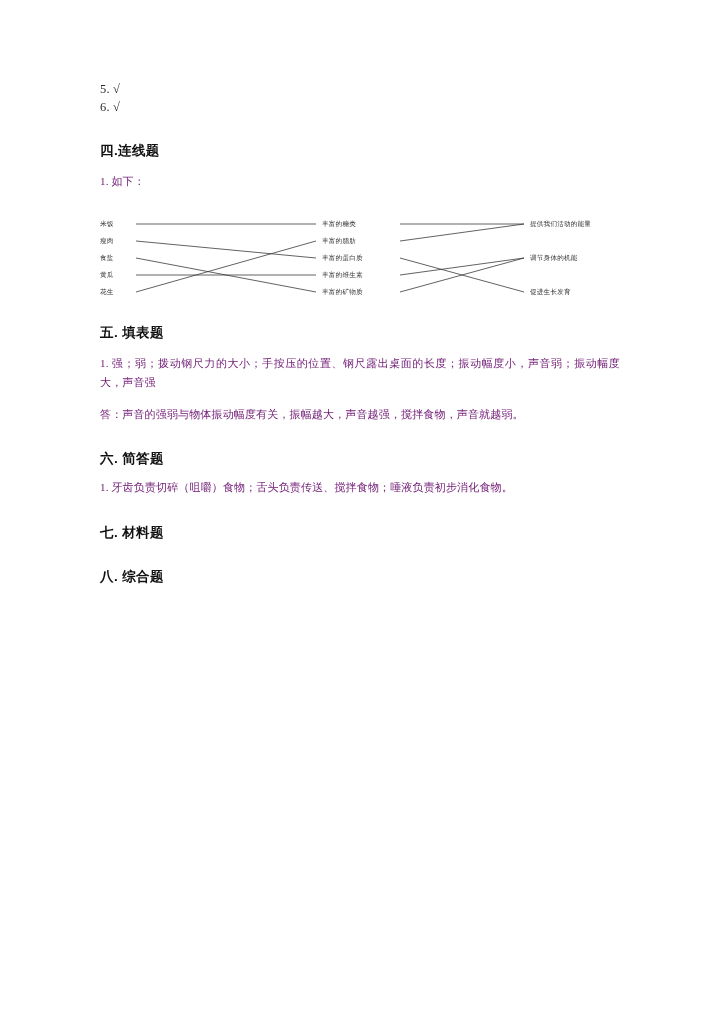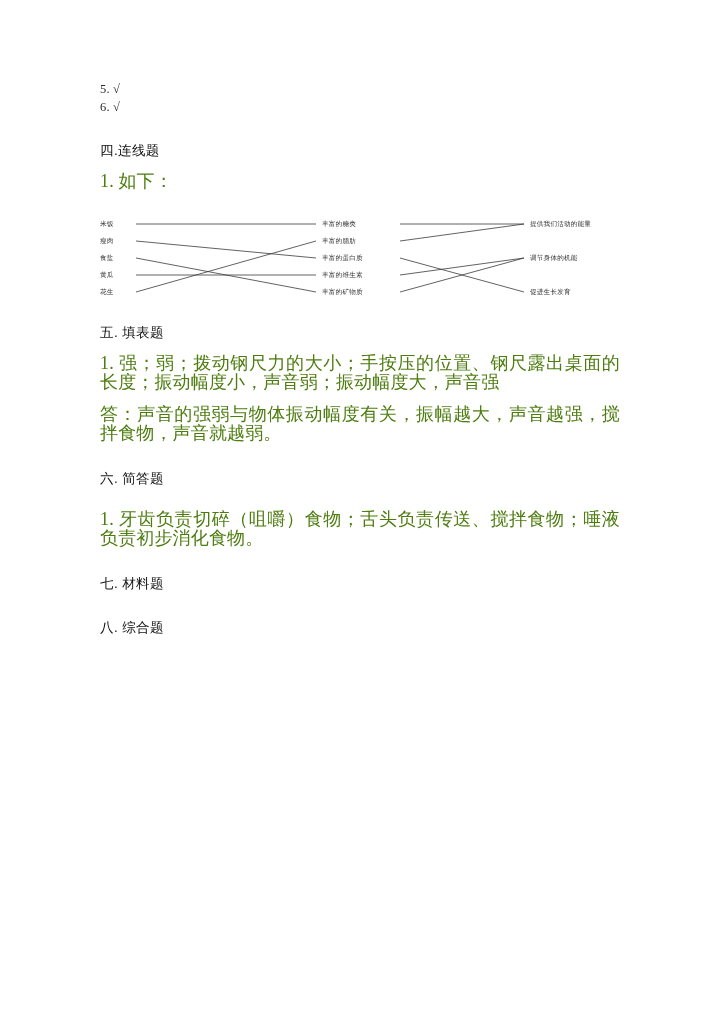--- a/index.html
+++ b/index.html
@@ -33,37 +33,37 @@
   .ans-line {
     font-size: 12.5px;
     line-height: 18px;
     color: #2b2b2b;
     letter-spacing: 0.2px;
   }
   .ans-line .num { font-family: "Liberation Serif", serif; }
 
   .section-head {
     font-family: "Liberation Sans", "DejaVu Sans", sans-serif;
-    font-weight: normal;
+    font-weight: bold;
     font-size: 13.5px;
     color: #111;
     margin-top: 26px;
     margin-bottom: 6px;
     letter-spacing: 0.4px;
   }
 
   .para {
-    font-size: 18px;
+    font-size: 11px;
     line-height: 19.5px;
-    color: #4d7c0f;
+    color: #701a75;
     margin-top: 12px;
     text-align: justify;
     letter-spacing: 0.15px;
   }
-  .para.list { margin-top: 22px; }
+  .para.list { margin-top: 10px; }
   .para.list div { margin: 0; }
 
   
   .match-wrap {
     position: relative;
     margin-top: 22px;
     width: 520px;
     height: 84px;
   }
   .match-wrap svg {

